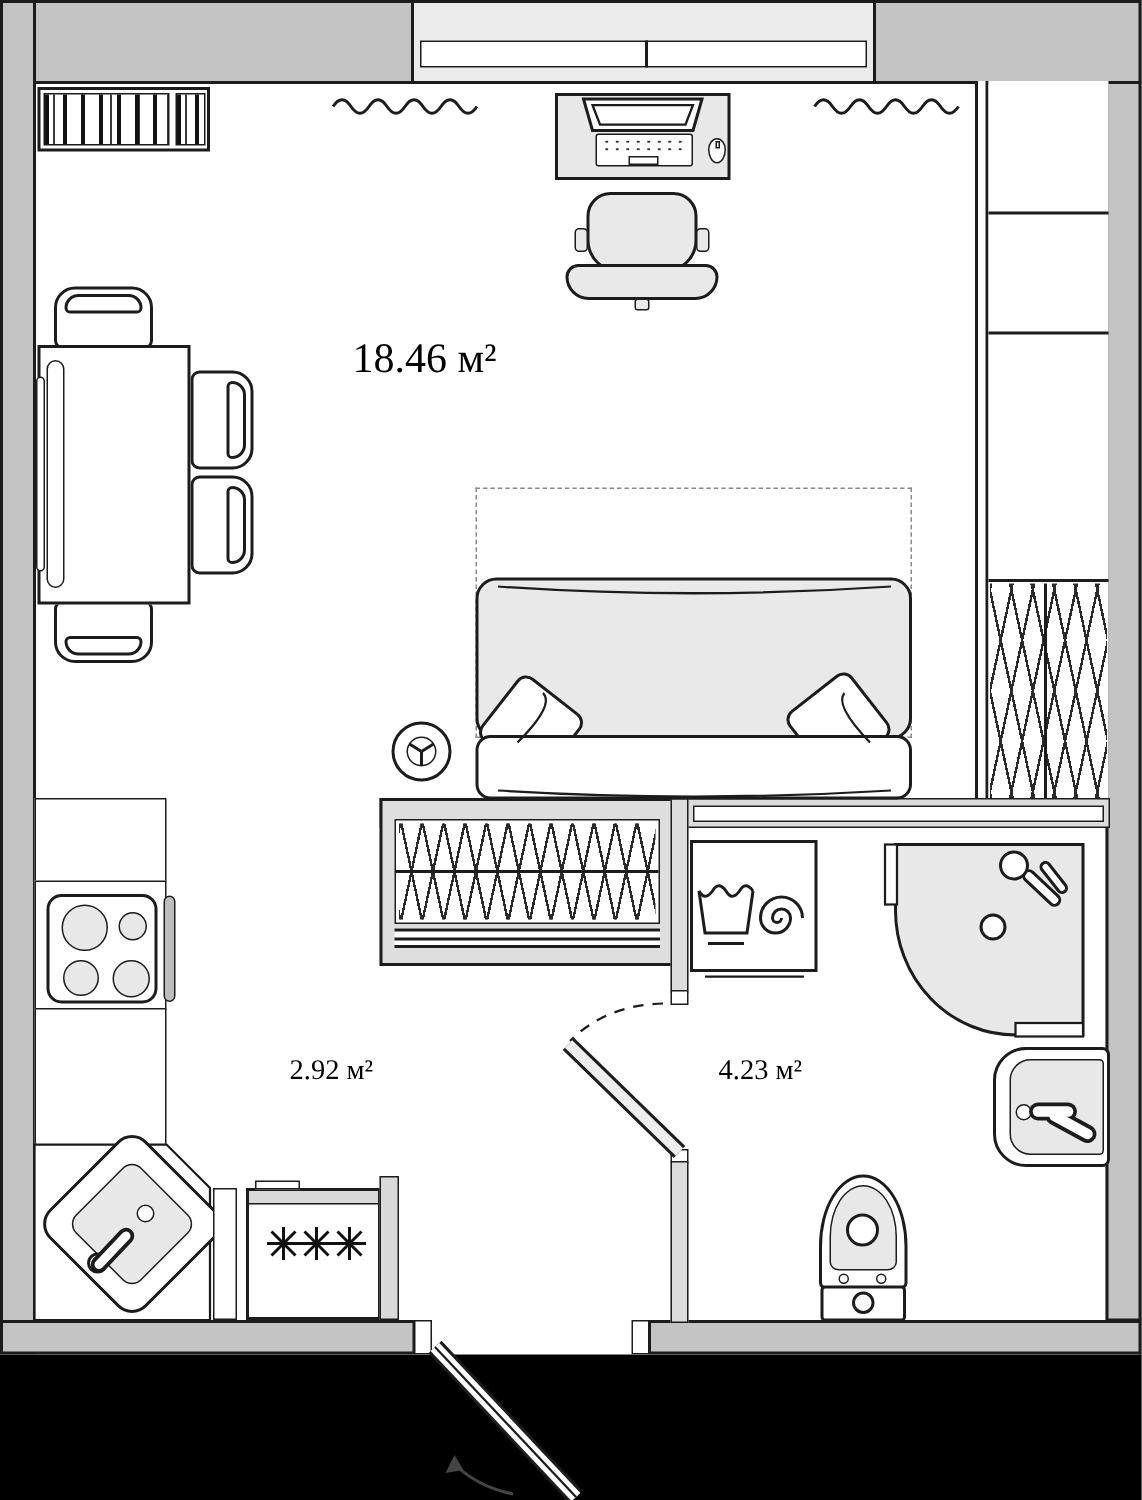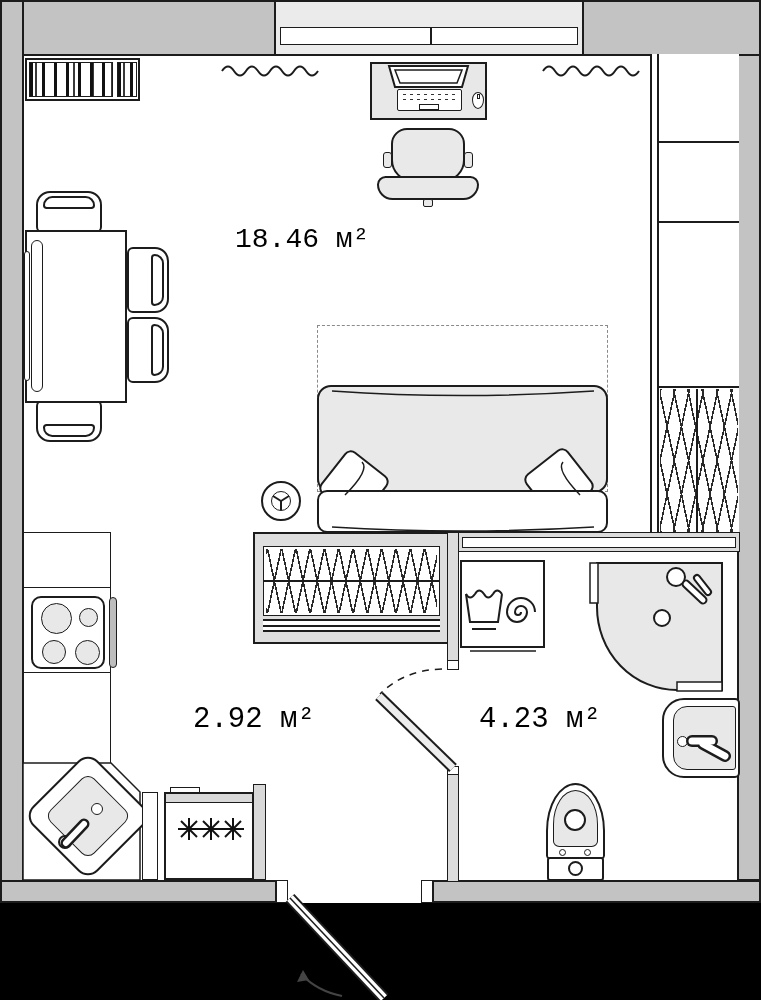--- a/index.html
+++ b/index.html
@@ -1,28 +1,28 @@
 <!DOCTYPE html>
 <html><head>
 <meta charset="utf-8">
 <style>
   html,body{margin:0;padding:0;background:#555;}
   #plan{position:relative;width:761px;height:1000px;background:#000;overflow:hidden;
-        font-family:Liberation Mono, monospace;}
+        font-family:Liberation Serif, serif;}
   #plan *{box-sizing:border-box;position:absolute;}
   .floor{background:#fff;}
   .wall{background:#c3c3c3;border:2px solid #1c1c1c;}
   .iwall{background:#dcdcdc;border:1.5px solid #1c1c1c;}
   .jamb{background:#fff;border:1.5px solid #1c1c1c;}
   .furn{background:#fff;border:2px solid #1c1c1c;}
   .furn-thin{background:#fff;border:1.5px solid #1c1c1c;}
   .fill{background:#e8e8e8;border:2px solid #1c1c1c;}
   .label{position:absolute;color:#000;white-space:nowrap;}
   .lbl-big{font-size:28px;}
-  .lbl-med{font-size:29px;}
+  .lbl-med{font-size:19px;}
   .hatch-v{background:
      repeating-linear-gradient(78deg,#2a2a2a 0 1.6px,transparent 1.6px 14px),
      repeating-linear-gradient(102deg,#2a2a2a 0 1.6px,transparent 1.6px 14px);}
   .stripes{background:
      repeating-linear-gradient(90deg,#111 0 3px,transparent 3px 12px),
      repeating-linear-gradient(90deg,transparent 0 5px,#3a3a3a 5px 6.5px,transparent 6.5px 19px);
      border:1.5px solid #1c1c1c;background-color:#fff;}
   .chair{background:#fff;border:2px solid #1c1c1c;border-radius:14px 14px 6px 6px;}
   .chair:after{content:"";position:absolute;left:5px;right:5px;top:3px;height:9px;
      border:2px solid #1c1c1c;border-radius:10px 10px 4px 4px;}

